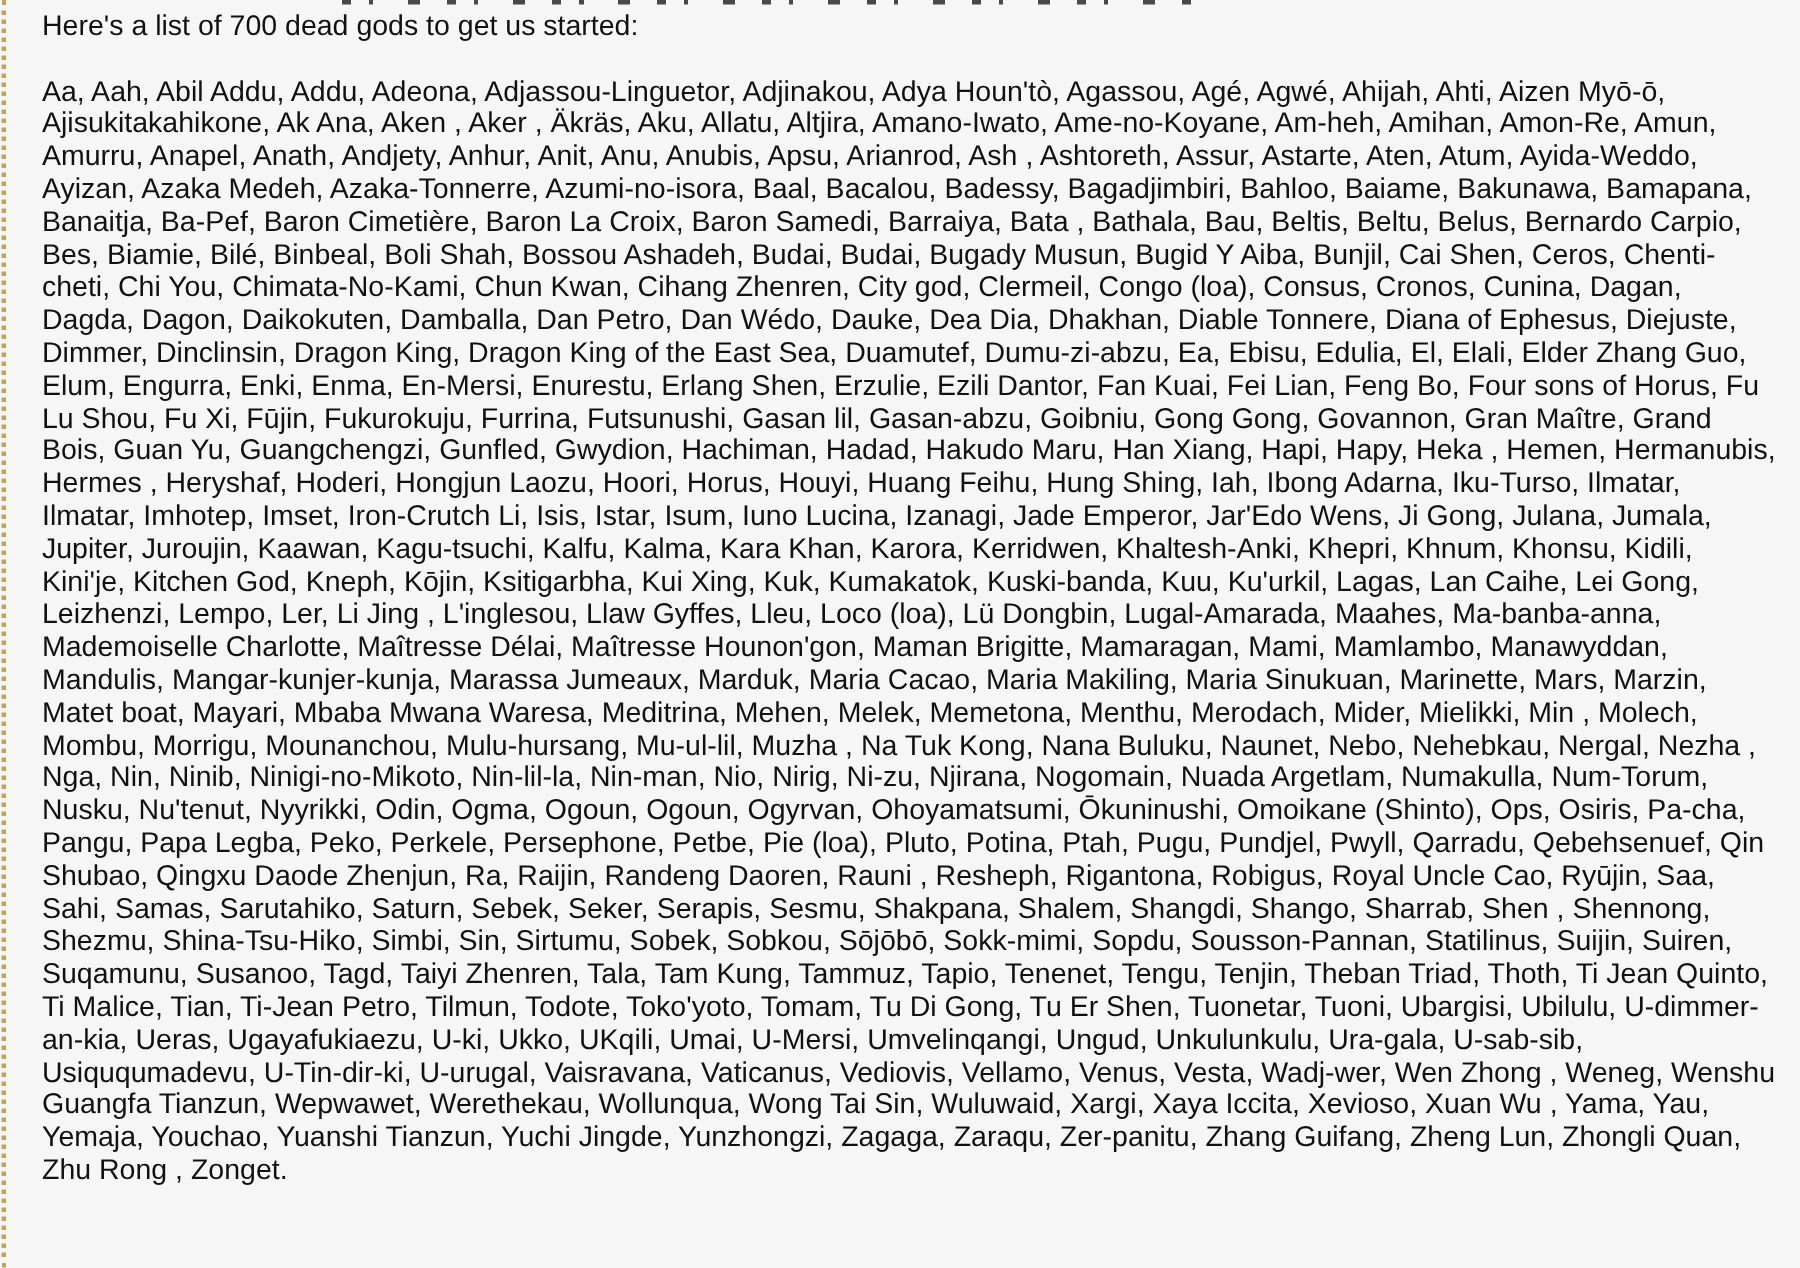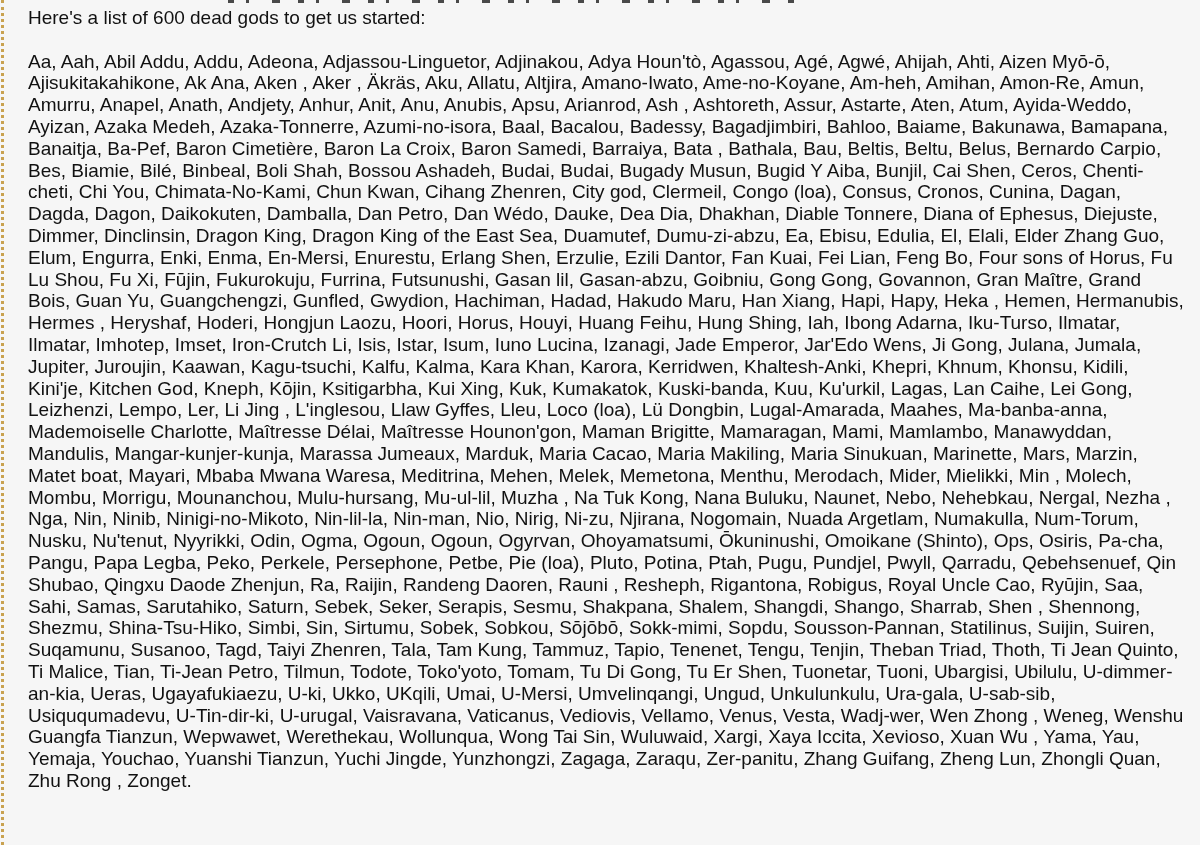--- a/index.html
+++ b/index.html
@@ -51,15 +51,15 @@
     margin-bottom: 21.8px !important;
   }
 </style>
 </head>
 <body>
 
 <div class="quote-border"></div>
 <div class="cutoff-remnant"></div>
 
 <div class="content">
-  <p class="intro-line">Here's a list of 600 dead gods to get us started:</p>
+  <p class="intro-line">Here's a list of 700 dead gods to get us started:</p>
   <p>Aa, Aah, Abil Addu, Addu, Adeona, Adjassou-Linguetor, Adjinakou, Adya Houn'tò, Agassou, Agé, Agwé, Ahijah, Ahti, Aizen Myō-ō, Ajisukitakahikone, Ak Ana, Aken , Aker , Äkräs, Aku, Allatu, Altjira, Amano-Iwato, Ame-no-Koyane, Am-heh, Amihan, Amon-Re, Amun, Amurru, Anapel, Anath, Andjety, Anhur, Anit, Anu, Anubis, Apsu, Arianrod, Ash , Ashtoreth, Assur, Astarte, Aten, Atum, Ayida-Weddo, Ayizan, Azaka Medeh, Azaka-Tonnerre, Azumi-no-isora, Baal, Bacalou, Badessy, Bagadjimbiri, Bahloo, Baiame, Bakunawa, Bamapana, Banaitja, Ba-Pef, Baron Cimetière, Baron La Croix, Baron Samedi, Barraiya, Bata , Bathala, Bau, Beltis, Beltu, Belus, Bernardo Carpio, Bes, Biamie, Bilé, Binbeal, Boli Shah, Bossou Ashadeh, Budai, Budai, Bugady Musun, Bugid Y Aiba, Bunjil, Cai Shen, Ceros, Chenti-cheti, Chi You, Chimata-No-Kami, Chun Kwan, Cihang Zhenren, City god, Clermeil, Congo (loa), Consus, Cronos, Cunina, Dagan, Dagda, Dagon, Daikokuten, Damballa, Dan Petro, Dan Wédo, Dauke, Dea Dia, Dhakhan, Diable Tonnere, Diana of Ephesus, Diejuste, Dimmer, Dinclinsin, Dragon King, Dragon King of the East Sea, Duamutef, Dumu-zi-abzu, Ea, Ebisu, Edulia, El, Elali, Elder Zhang Guo, Elum, Engurra, Enki, Enma, En-Mersi, Enurestu, Erlang Shen, Erzulie, Ezili Dantor, Fan Kuai, Fei Lian, Feng Bo, Four sons of Horus, Fu Lu Shou, Fu Xi, Fūjin, Fukurokuju, Furrina, Futsunushi, Gasan lil, Gasan-abzu, Goibniu, Gong Gong, Govannon, Gran Maître, Grand Bois, Guan Yu, Guangchengzi, Gunfled, Gwydion, Hachiman, Hadad, Hakudo Maru, Han Xiang, Hapi, Hapy, Heka , Hemen, Hermanubis, Hermes , Heryshaf, Hoderi, Hongjun Laozu, Hoori, Horus, Houyi, Huang Feihu, Hung Shing, Iah, Ibong Adarna, Iku-Turso, Ilmatar, Ilmatar, Imhotep, Imset, Iron-Crutch Li, Isis, Istar, Isum, Iuno Lucina, Izanagi, Jade Emperor, Jar'Edo Wens, Ji Gong, Julana, Jumala, Jupiter, Juroujin, Kaawan, Kagu-tsuchi, Kalfu, Kalma, Kara Khan, Karora, Kerridwen, Khaltesh-Anki, Khepri, Khnum, Khonsu, Kidili, Kini'je, Kitchen God, Kneph, Kōjin, Ksitigarbha, Kui Xing, Kuk, Kumakatok, Kuski-banda, Kuu, Ku'urkil, Lagas, Lan Caihe, Lei Gong, Leizhenzi, Lempo, Ler, Li Jing , L'inglesou, Llaw Gyffes, Lleu, Loco (loa), Lü Dongbin, Lugal-Amarada, Maahes, Ma-banba-anna, Mademoiselle Charlotte, Maîtresse Délai, Maîtresse Hounon'gon, Maman Brigitte, Mamaragan, Mami, Mamlambo, Manawyddan, Mandulis, Mangar-kunjer-kunja, Marassa Jumeaux, Marduk, Maria Cacao, Maria Makiling, Maria Sinukuan, Marinette, Mars, Marzin, Matet boat, Mayari, Mbaba Mwana Waresa, Meditrina, Mehen, Melek, Memetona, Menthu, Merodach, Mider, Mielikki, Min , Molech, Mombu, Morrigu, Mounanchou, Mulu-hursang, Mu-ul-lil, Muzha , Na Tuk Kong, Nana Buluku, Naunet, Nebo, Nehebkau, Nergal, Nezha , Nga, Nin, Ninib, Ninigi-no-Mikoto, Nin-lil-la, Nin-man, Nio, Nirig, Ni-zu, Njirana, Nogomain, Nuada Argetlam, Numakulla, Num-Torum, Nusku, Nu'tenut, Nyyrikki, Odin, Ogma, Ogoun, Ogoun, Ogyrvan, Ohoyamatsumi, Ōkuninushi, Omoikane (Shinto), Ops, Osiris, Pa-cha, Pangu, Papa Legba, Peko, Perkele, Persephone, Petbe, Pie (loa), Pluto, Potina, Ptah, Pugu, Pundjel, Pwyll, Qarradu, Qebehsenuef, Qin Shubao, Qingxu Daode Zhenjun, Ra, Raijin, Randeng Daoren, Rauni , Resheph, Rigantona, Robigus, Royal Uncle Cao, Ryūjin, Saa, Sahi, Samas, Sarutahiko, Saturn, Sebek, Seker, Serapis, Sesmu, Shakpana, Shalem, Shangdi, Shango, Sharrab, Shen , Shennong, Shezmu, Shina-Tsu-Hiko, Simbi, Sin, Sirtumu, Sobek, Sobkou, Sōjōbō, Sokk-mimi, Sopdu, Sousson-Pannan, Statilinus, Suijin, Suiren, Suqamunu, Susanoo, Tagd, Taiyi Zhenren, Tala, Tam Kung, Tammuz, Tapio, Tenenet, Tengu, Tenjin, Theban Triad, Thoth, Ti Jean Quinto, Ti Malice, Tian, Ti-Jean Petro, Tilmun, Todote, Toko'yoto, Tomam, Tu Di Gong, Tu Er Shen, Tuonetar, Tuoni, Ubargisi, Ubilulu, U-dimmer-an-kia, Ueras, Ugayafukiaezu, U-ki, Ukko, UKqili, Umai, U-Mersi, Umvelinqangi, Ungud, Unkulunkulu, Ura-gala, U-sab-sib, Usiququmadevu, U-Tin-dir-ki, U-urugal, Vaisravana, Vaticanus, Vediovis, Vellamo, Venus, Vesta, Wadj-wer, Wen Zhong , Weneg, Wenshu Guangfa Tianzun, Wepwawet, Werethekau, Wollunqua, Wong Tai Sin, Wuluwaid, Xargi, Xaya Iccita, Xevioso, Xuan Wu , Yama, Yau, Yemaja, Youchao, Yuanshi Tianzun, Yuchi Jingde, Yunzhongzi, Zagaga, Zaraqu, Zer-panitu, Zhang Guifang, Zheng Lun, Zhongli Quan, Zhu Rong , Zonget.</p>
 </div>
 
 </body></html>

